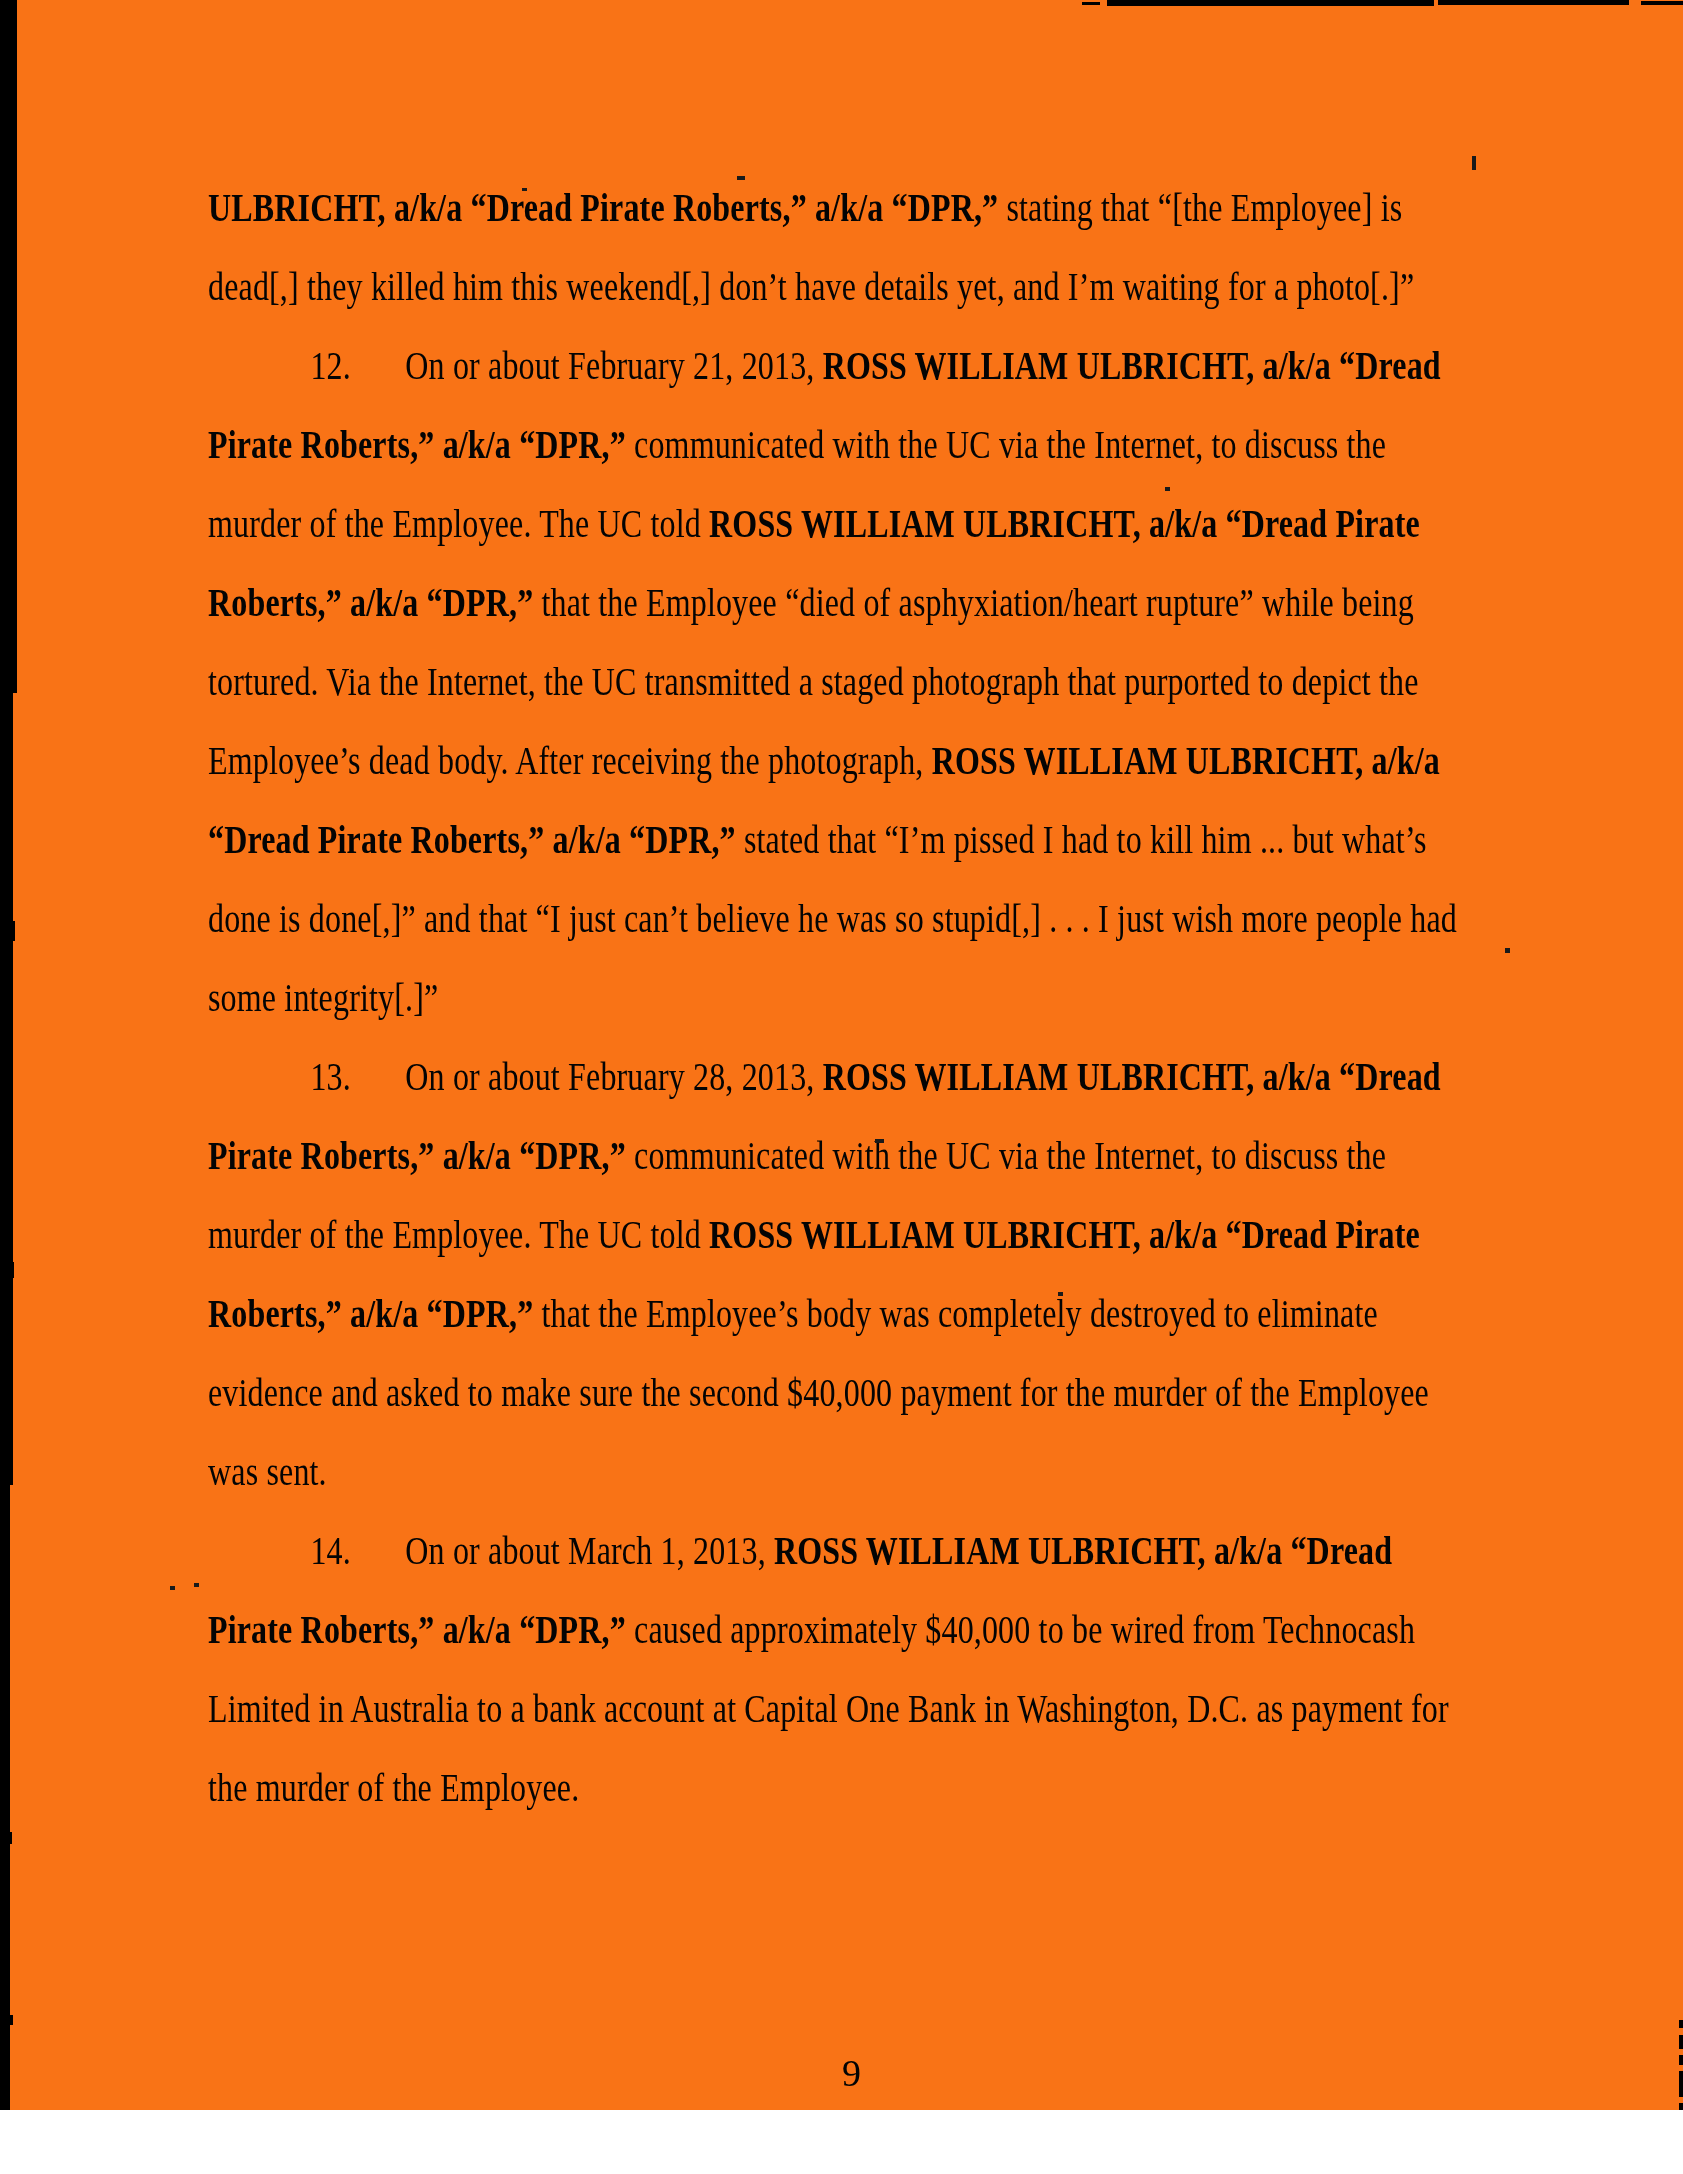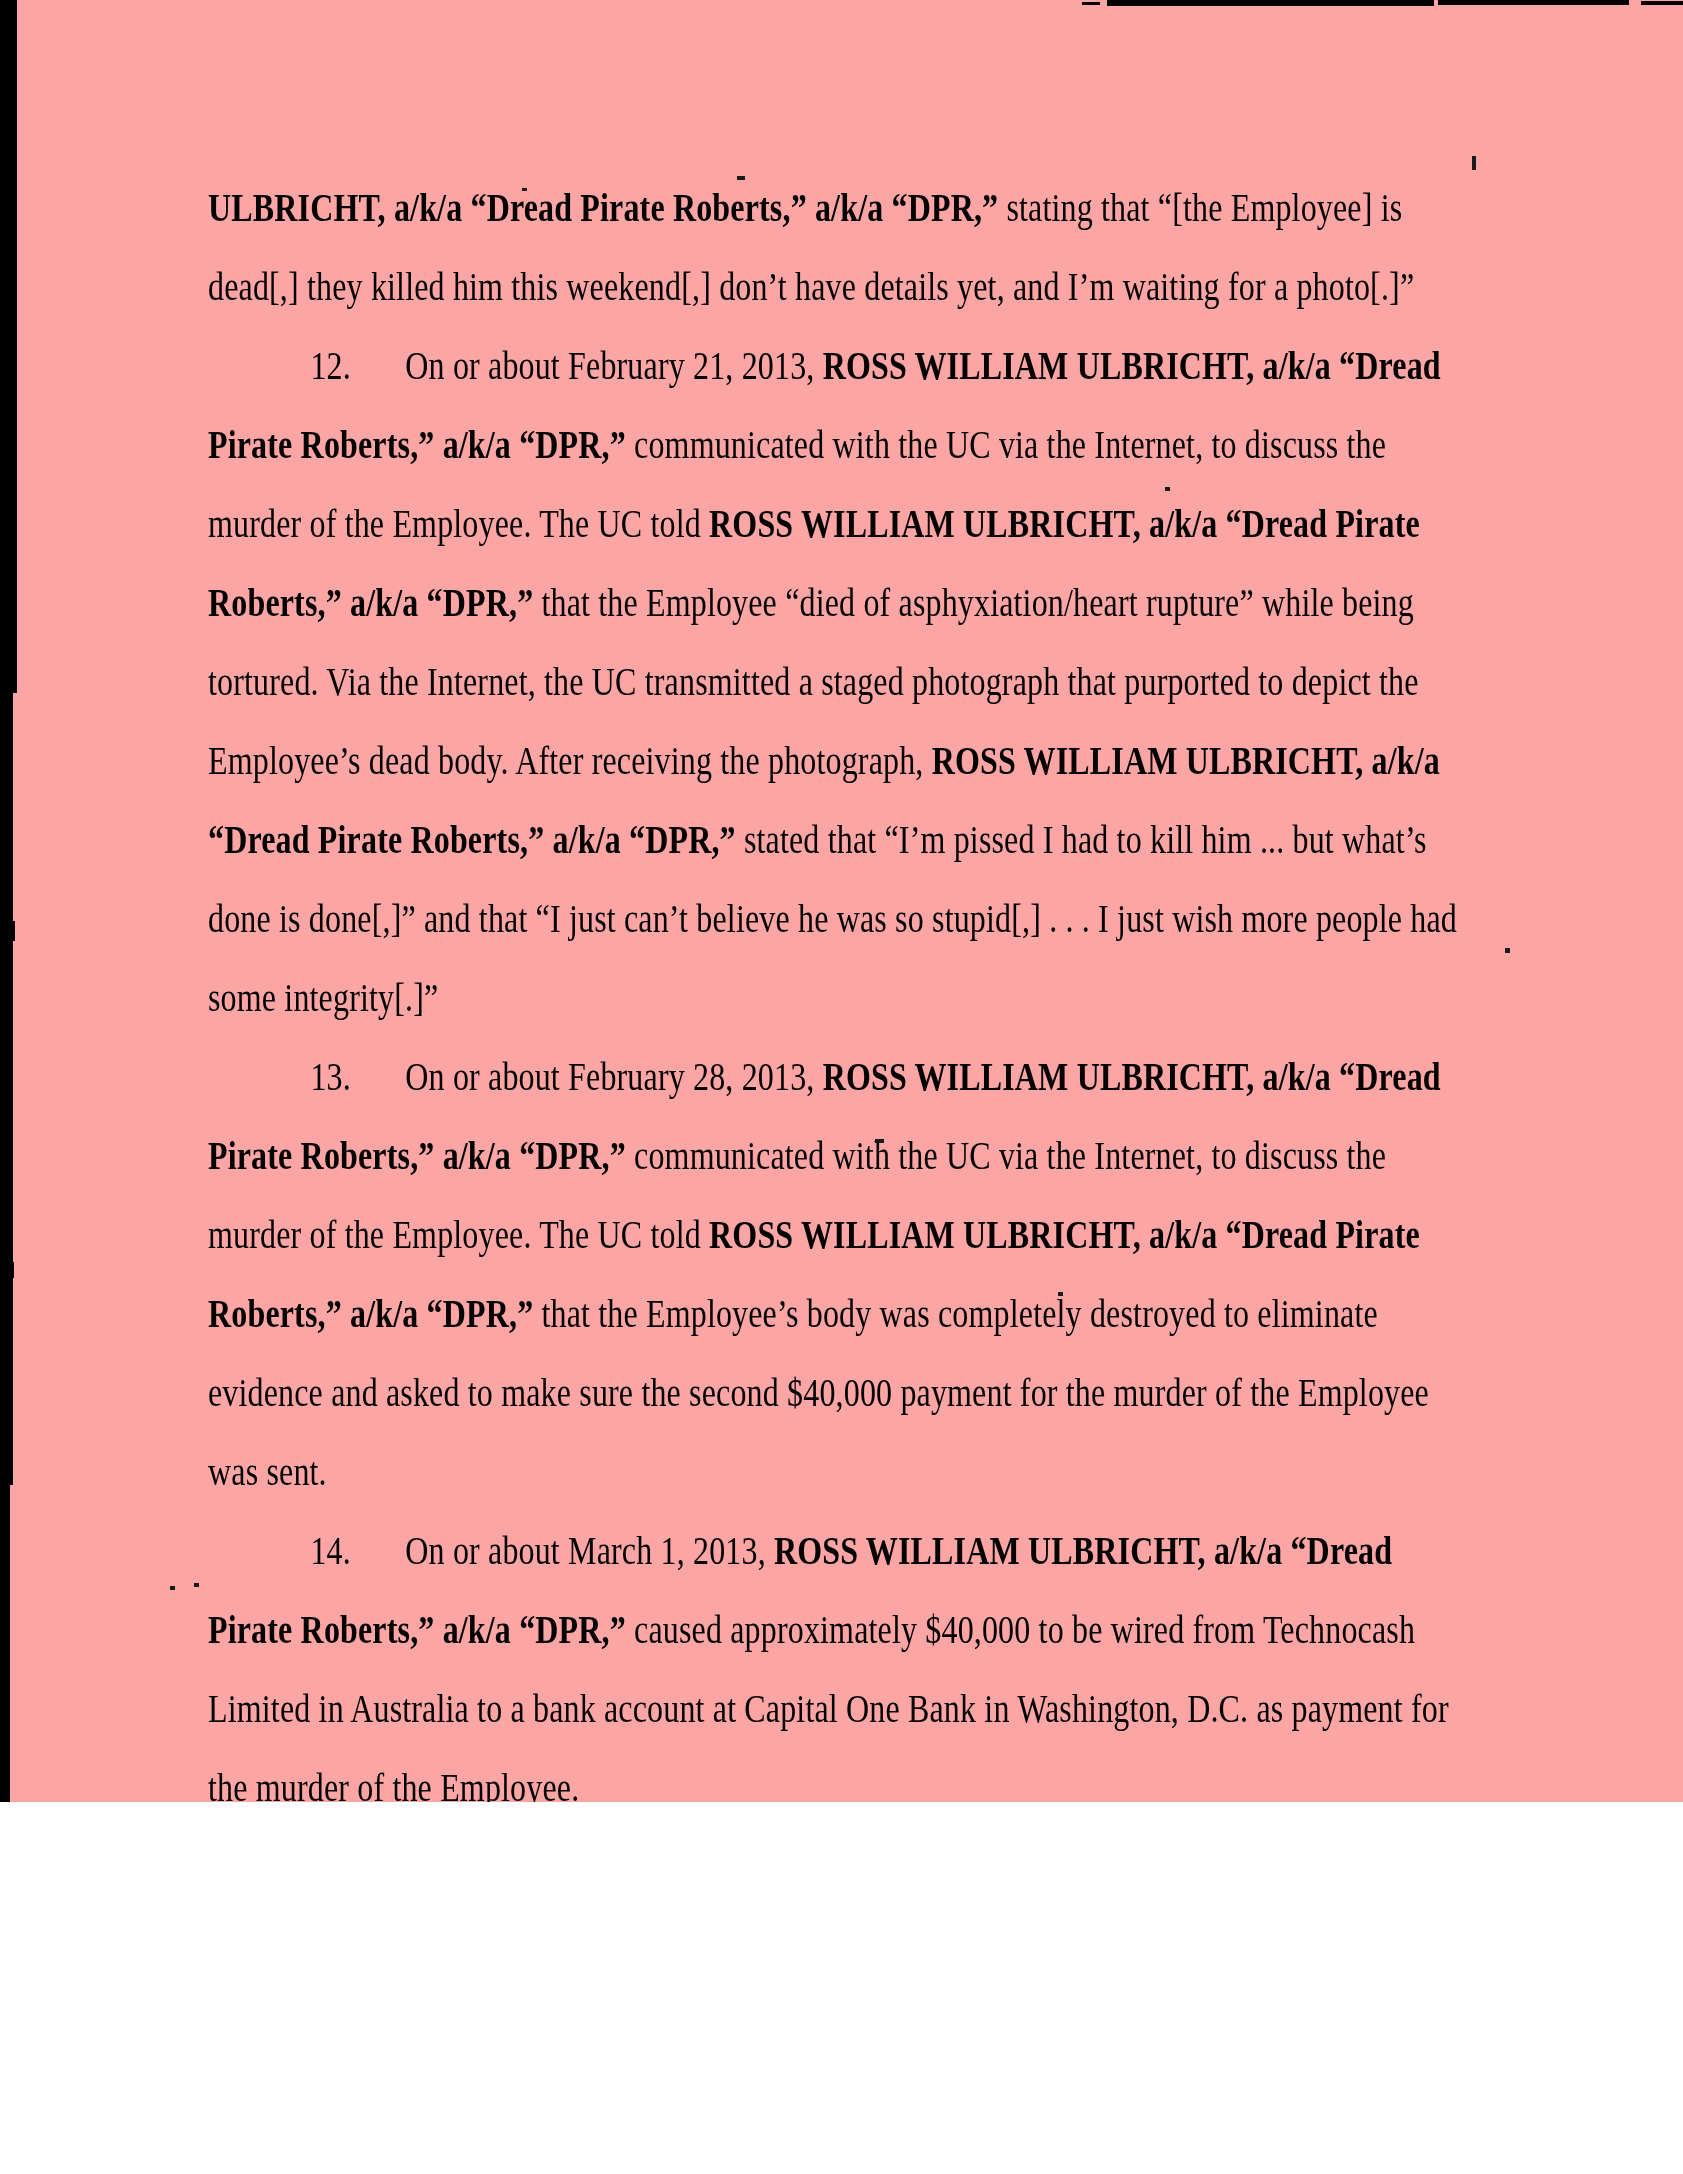--- a/index.html
+++ b/index.html
@@ -3,22 +3,22 @@
 <meta charset="utf-8">
 <style>
   html, body {
     margin: 0;
     padding: 0;
     background: #ffffff;
   }
   #page {
     position: relative;
     width: 1683px;
-    height: 1802px;
-    background: #fca5a5;
+    height: 2110px;
+    background: #f97316;
     overflow: hidden;
     font-family: "Liberation Serif", "DejaVu Serif", serif;
     color: #040404;
   }
   
   #doc {
     position: absolute;
     left: 208px;
     top: 168px;
     width: 1683px;

